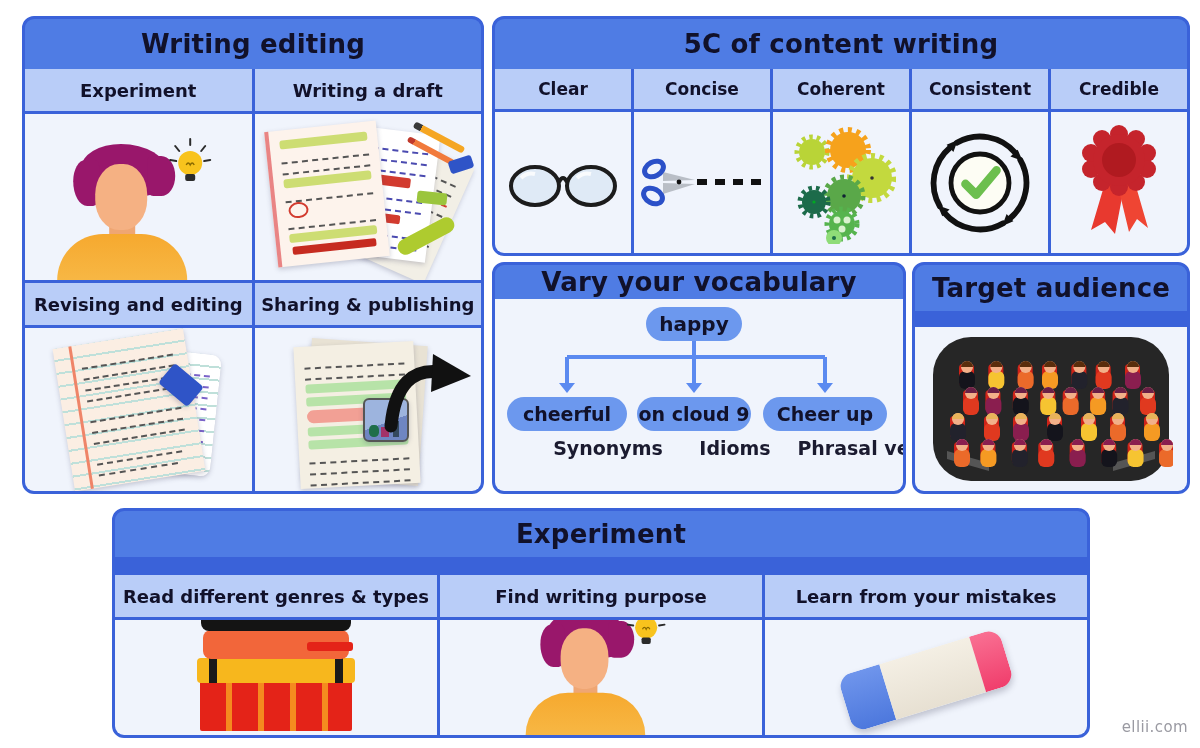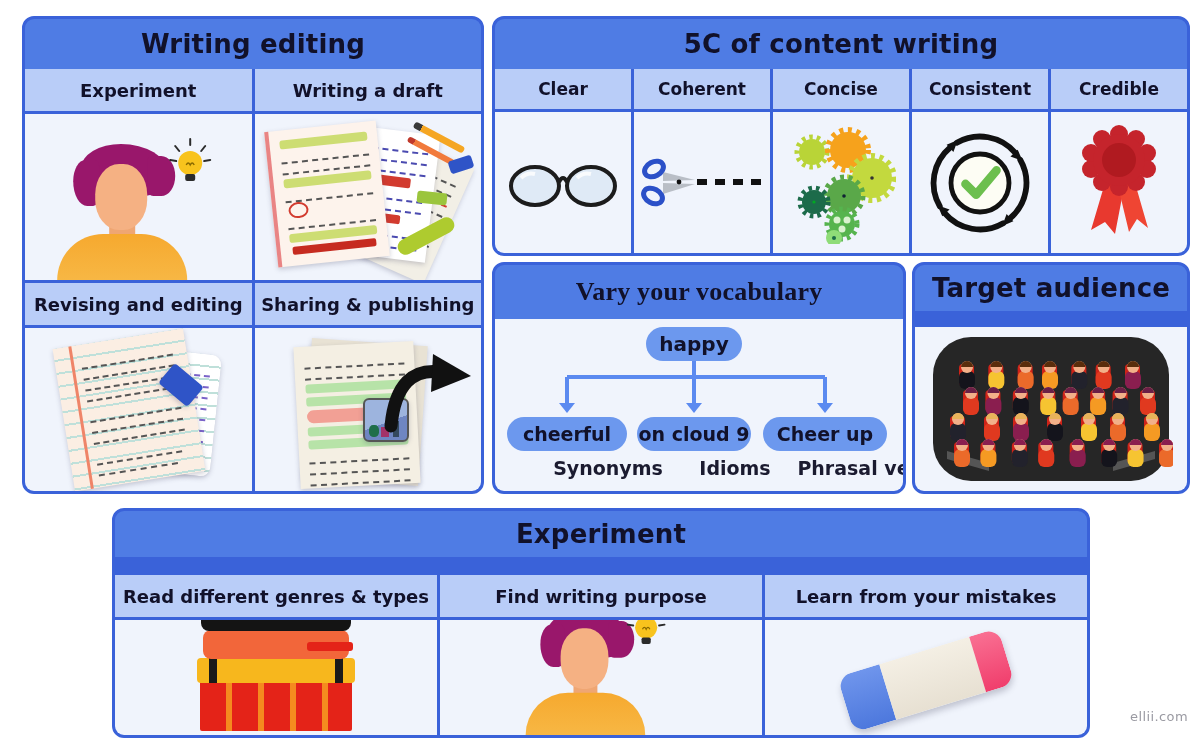--- a/index.html
+++ b/index.html
@@ -34,21 +34,21 @@
 
   
   #fc{left:492px;top:16px;width:692px;height:234px;}
   #fc .panel-title{height:50px;}
   #fc .grid{grid-template-columns:repeat(5,1fr);grid-template-rows:40px 1fr;}
   #fc .subhead{font-size:17px;}
   .icon-cell{display:flex;align-items:center;justify-content:center;}
 
   
   #vv{left:492px;top:262px;width:408px;height:226px;}
-  #vv .panel-title{height:54px;font-family:Liberation Serif, serif;}
+  #vv .panel-title{height:34px;}
   .pill{position:absolute;background:var(--pill);border-radius:18px;display:flex;
     align-items:center;justify-content:center;font-weight:700;font-size:19px;color:#11112a;height:34px;}
   .cat{position:absolute;font-size:19px;font-weight:600;color:#1b1b30;text-align:center;margin-left:41px;}
 
   
   #ta{left:912px;top:262px;width:272px;height:226px;gap:16px;}
   #ta .panel-title{height:46px;}
   #ta .body{display:flex;align-items:center;justify-content:center;}
 
   
@@ -96,21 +96,21 @@
   .bk-red:after{content:'';position:absolute;left:28px;top:-5px;width:8px;height:13px;background:#f7b71d;}
 
   
   .eraser{position:absolute;left:50%;top:50%;transform:translate(-50%,-46%) rotate(-17deg);
     width:168px;height:58px;display:flex;border-radius:14px;overflow:hidden;
     box-shadow:0 4px 6px rgba(50,50,80,.25);}
   .eraser .cap-blue{width:44px;background:linear-gradient(#6f95ec,#4d78dd);}
   .eraser .mid{flex:1;background:linear-gradient(#f4efe4,#e7e0d2);}
   .eraser .cap-pink{width:30px;background:linear-gradient(#f96f92,#f03e6c);}
 
-  .wm{position:absolute;right:12px;bottom:24px;font-size:13px;color:#9a9aa2;letter-spacing:.4px;}
+  .wm{position:absolute;right:12px;bottom:12px;font-size:15px;color:#9a9aa2;letter-spacing:.4px;}
 </style>
 </head>
 <body>
 
 <div class="panel" id="wp">
   <div class="panel-title">Writing editing</div>
   <div class="grid">
     <div class="subhead">Experiment</div>
     <div class="subhead">Writing a draft</div>
 
@@ -231,22 +231,22 @@
         <polygon points="50,4 88,26 48,42" fill="#111"></polygon>
       </svg>
     </div>
   </div>
 </div>
 
 <div class="panel" id="fc">
   <div class="panel-title">5C of content writing</div>
   <div class="grid">
     <div class="subhead">Clear</div>
+    <div class="subhead">Concise</div>
     <div class="subhead">Coherent</div>
-    <div class="subhead">Concise</div>
     <div class="subhead">Consistent</div>
     <div class="subhead">Credible</div>
 
     <div class="cell icon-cell">
       <svg width="112" height="58" viewBox="0 0 112 58">
         <ellipse cx="28" cy="32" rx="24" ry="19" fill="#dfeaf6" stroke="#1c1c1c" stroke-width="4"></ellipse>
         <ellipse cx="84" cy="32" rx="24" ry="19" fill="#dfeaf6" stroke="#1c1c1c" stroke-width="4"></ellipse>
         <path d="M52,28 Q56,20 60,28" fill="none" stroke="#1c1c1c" stroke-width="4"></path>
         <path d="M14,24 q6,-6 14,-4" stroke="#ffffff" stroke-width="4" fill="none" opacity=".8"></path>
         <path d="M70,24 q6,-6 14,-4" stroke="#ffffff" stroke-width="4" fill="none" opacity=".8"></path>

